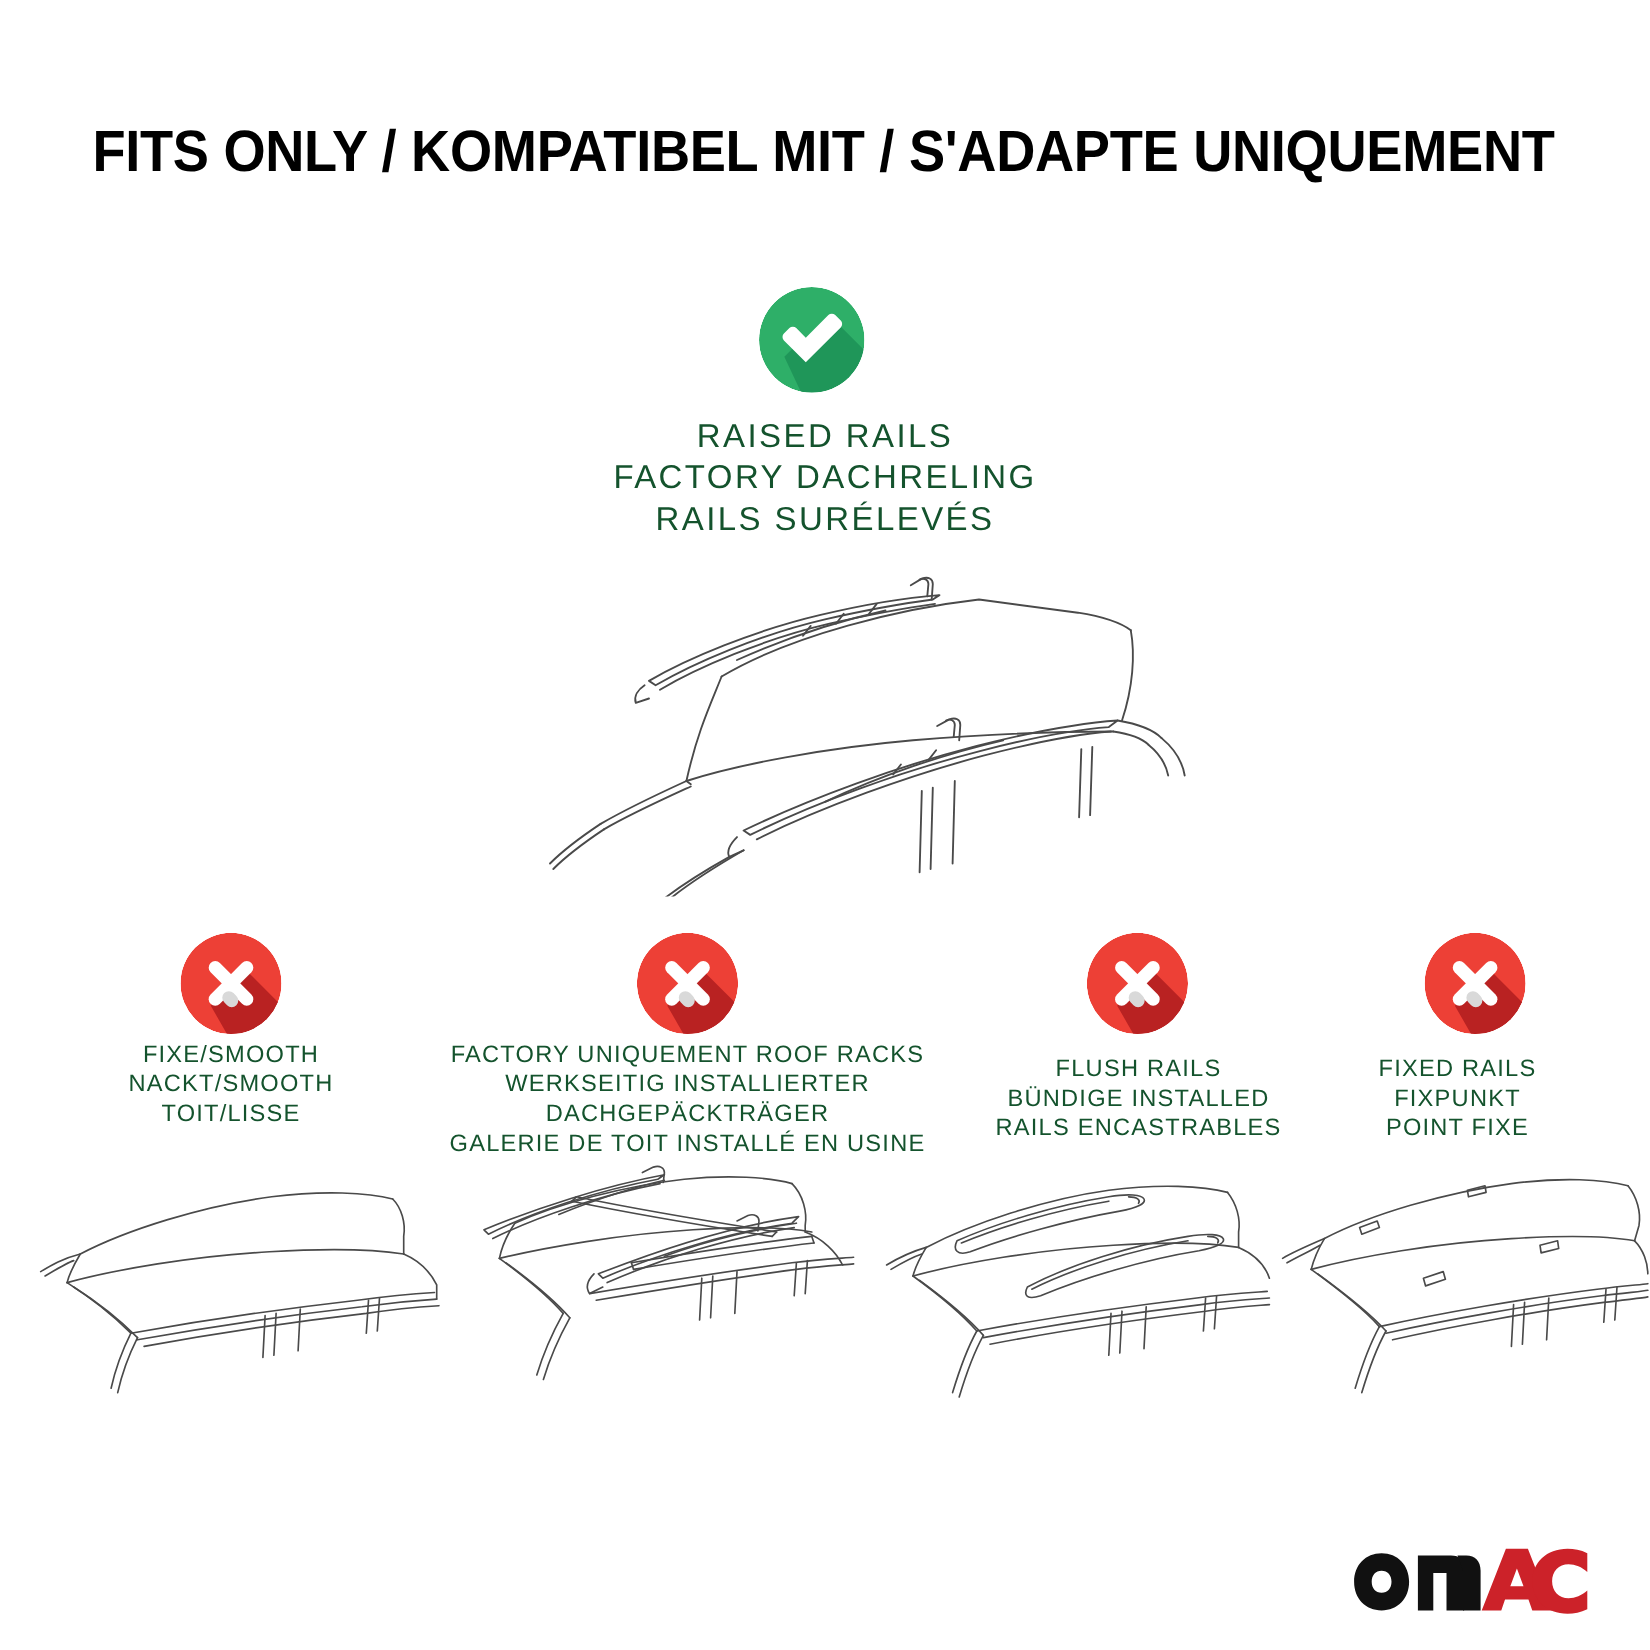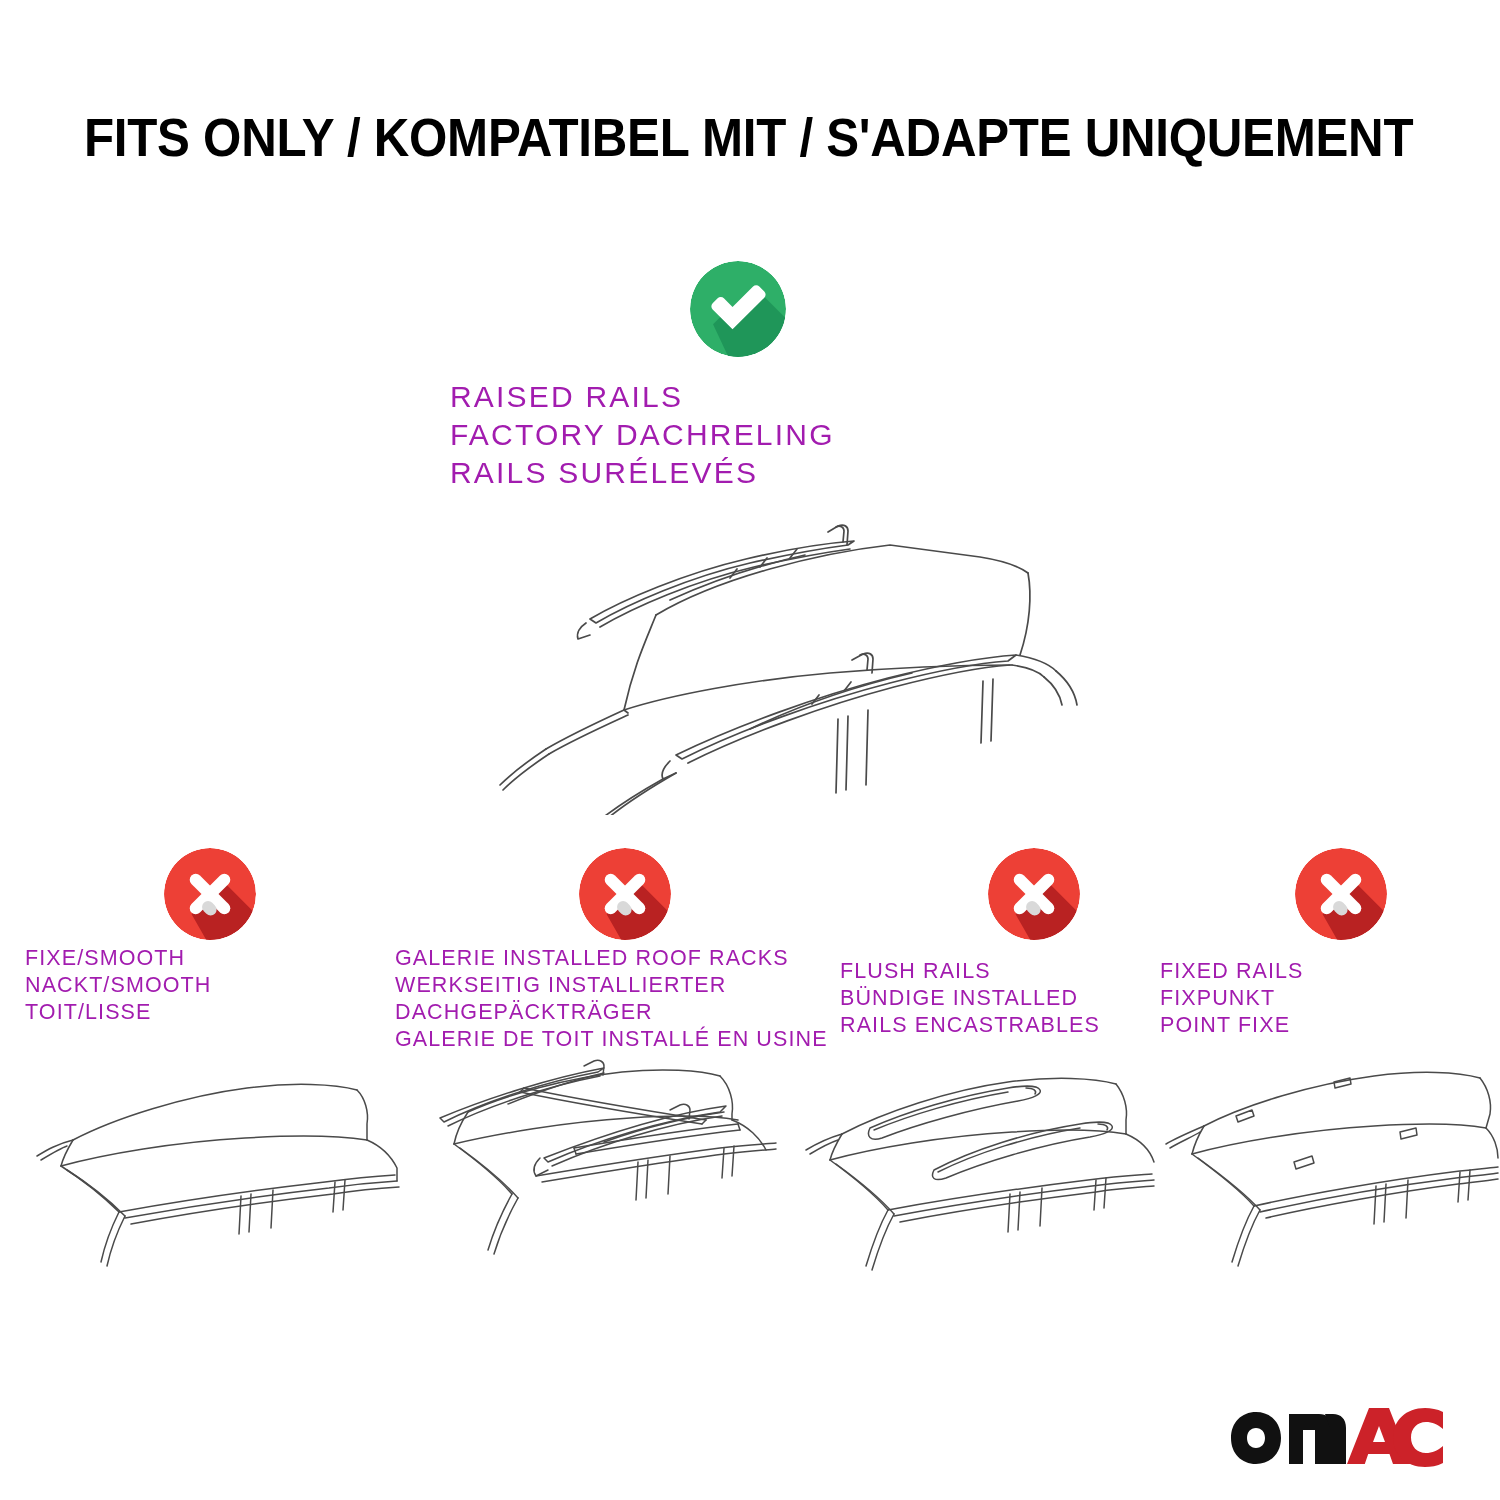--- a/index.html
+++ b/index.html
@@ -27,22 +27,22 @@
     white-space: nowrap;
   }
 
   
   .badge { position: absolute; border-radius: 50%; overflow: hidden; }
   .badge svg { display: block; width: 100%; height: 100%; }
 
   
   .caption {
     position: absolute;
-    text-align: left;
-    color: #a21caf;
+    text-align: center;
+    color: #14532d;
     font-weight: 400;
     letter-spacing: 1.6px;
   }
   .caption div { white-space: nowrap; }
 
   .caption-main {
     font-size: 30px;
     line-height: 38px;
     letter-spacing: 2.2px;
   }
@@ -201,21 +201,21 @@
         <g fill="#ffffff">
           <rect x="21.5" y="43.5" width="57" height="13" rx="6.5" transform="rotate(45 50 50)"></rect>
           <rect x="21.5" y="43.5" width="57" height="13" rx="6.5" transform="rotate(-45 50 50)"></rect>
         </g>
         <rect x="52" y="55" width="17" height="13" rx="6.5" fill="#D9D9D9" transform="rotate(45 50 50)"></rect>
       </g>
     </svg>
   </div>
 
   <div class="caption caption-small" style="left:395px; top:945px; width:460px;">
-    <div>GALERIE INSTALLED ROOF RACKS</div>
+    <div>FACTORY UNIQUEMENT ROOF RACKS</div>
     <div>WERKSEITIG INSTALLIERTER</div>
     <div>DACHGEPÄCKTRÄGER</div>
     <div>GALERIE DE TOIT INSTALLÉ EN USINE</div>
   </div>
 
   <div class="illus" style="left:408px; top:1058px; width:370px; height:235px;">
     <svg viewBox="0 0 370 235" xmlns="http://www.w3.org/2000/svg" fill="none" stroke="#4a4a4a" stroke-width="1.5" stroke-linecap="round" stroke-linejoin="round">
 
       <path d="M60 54 C100 36 160 20 214 14 C254 10 292 12 312 18"></path>
       <path d="M60 54 C52 66 48 76 46 86"></path>

